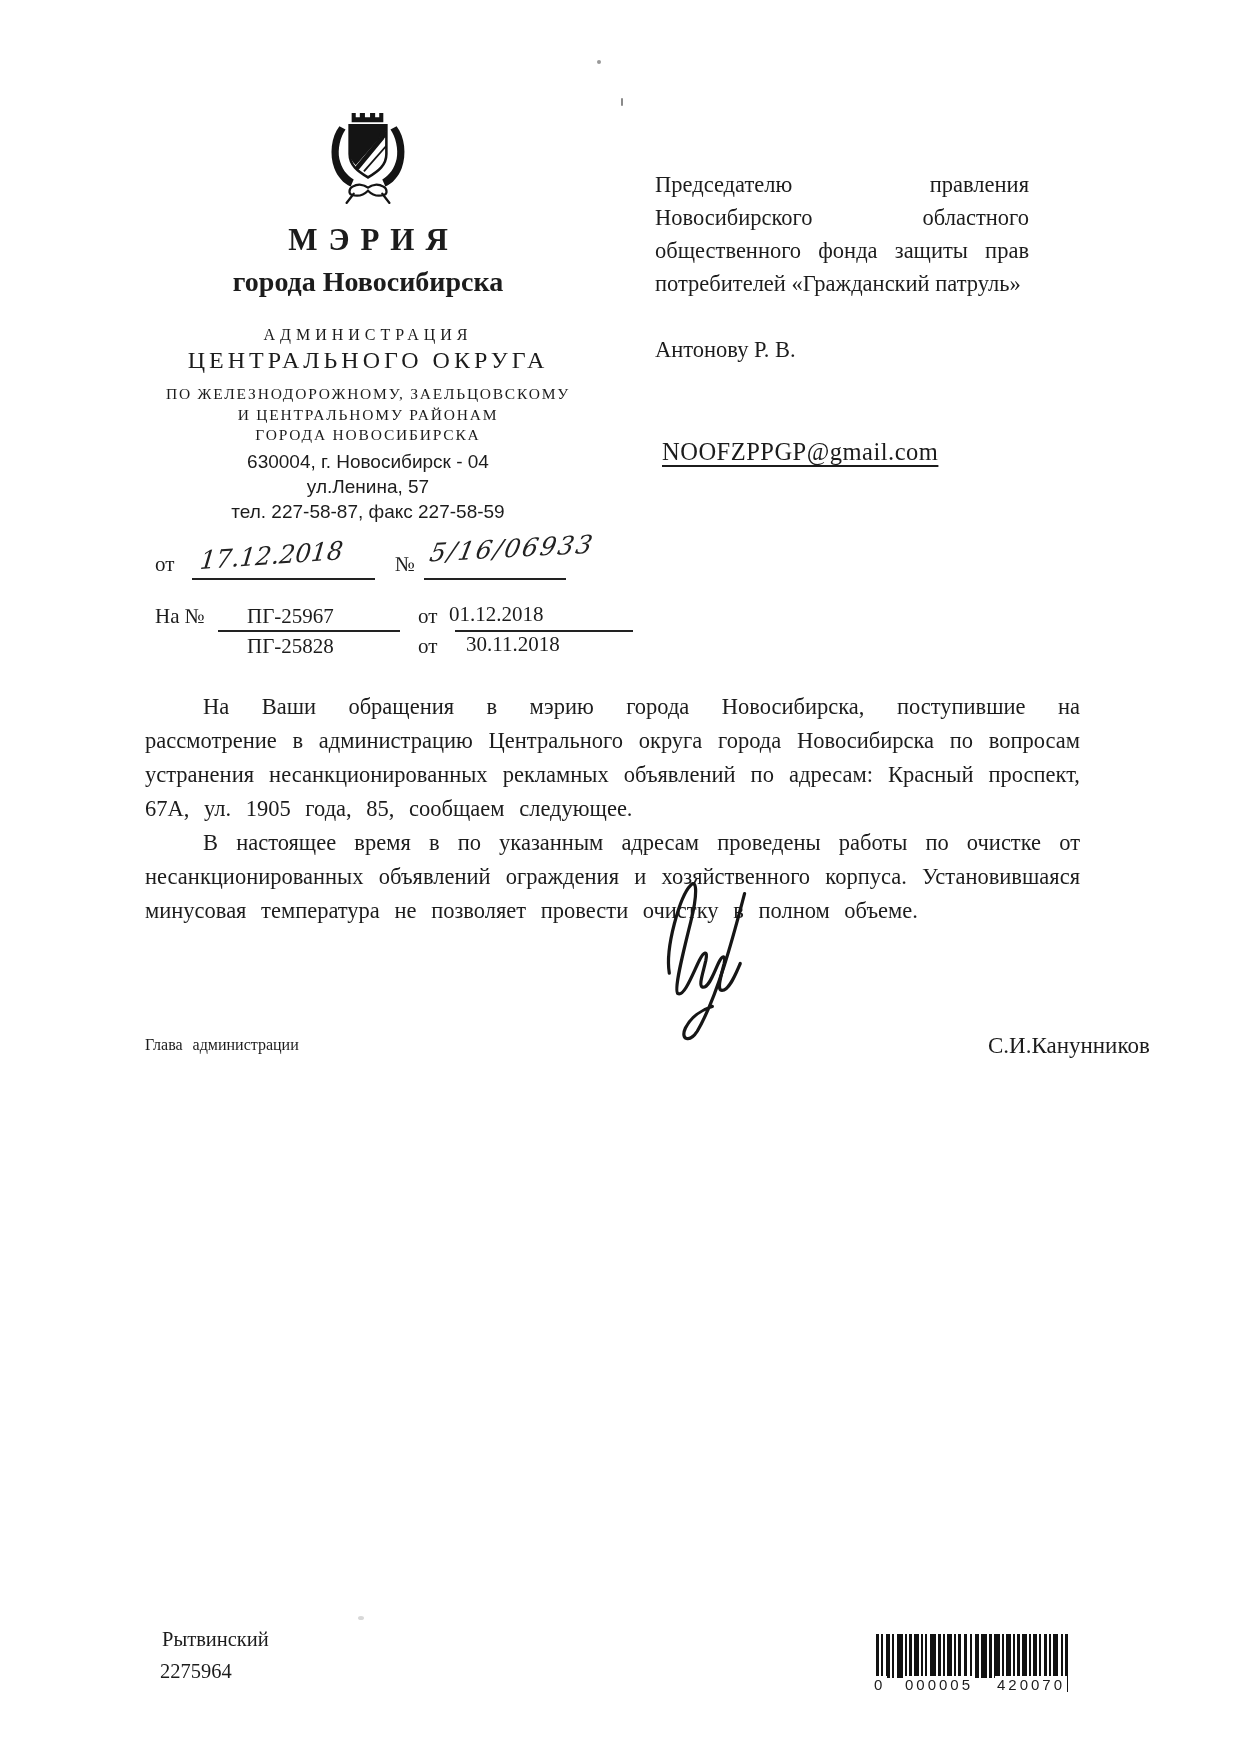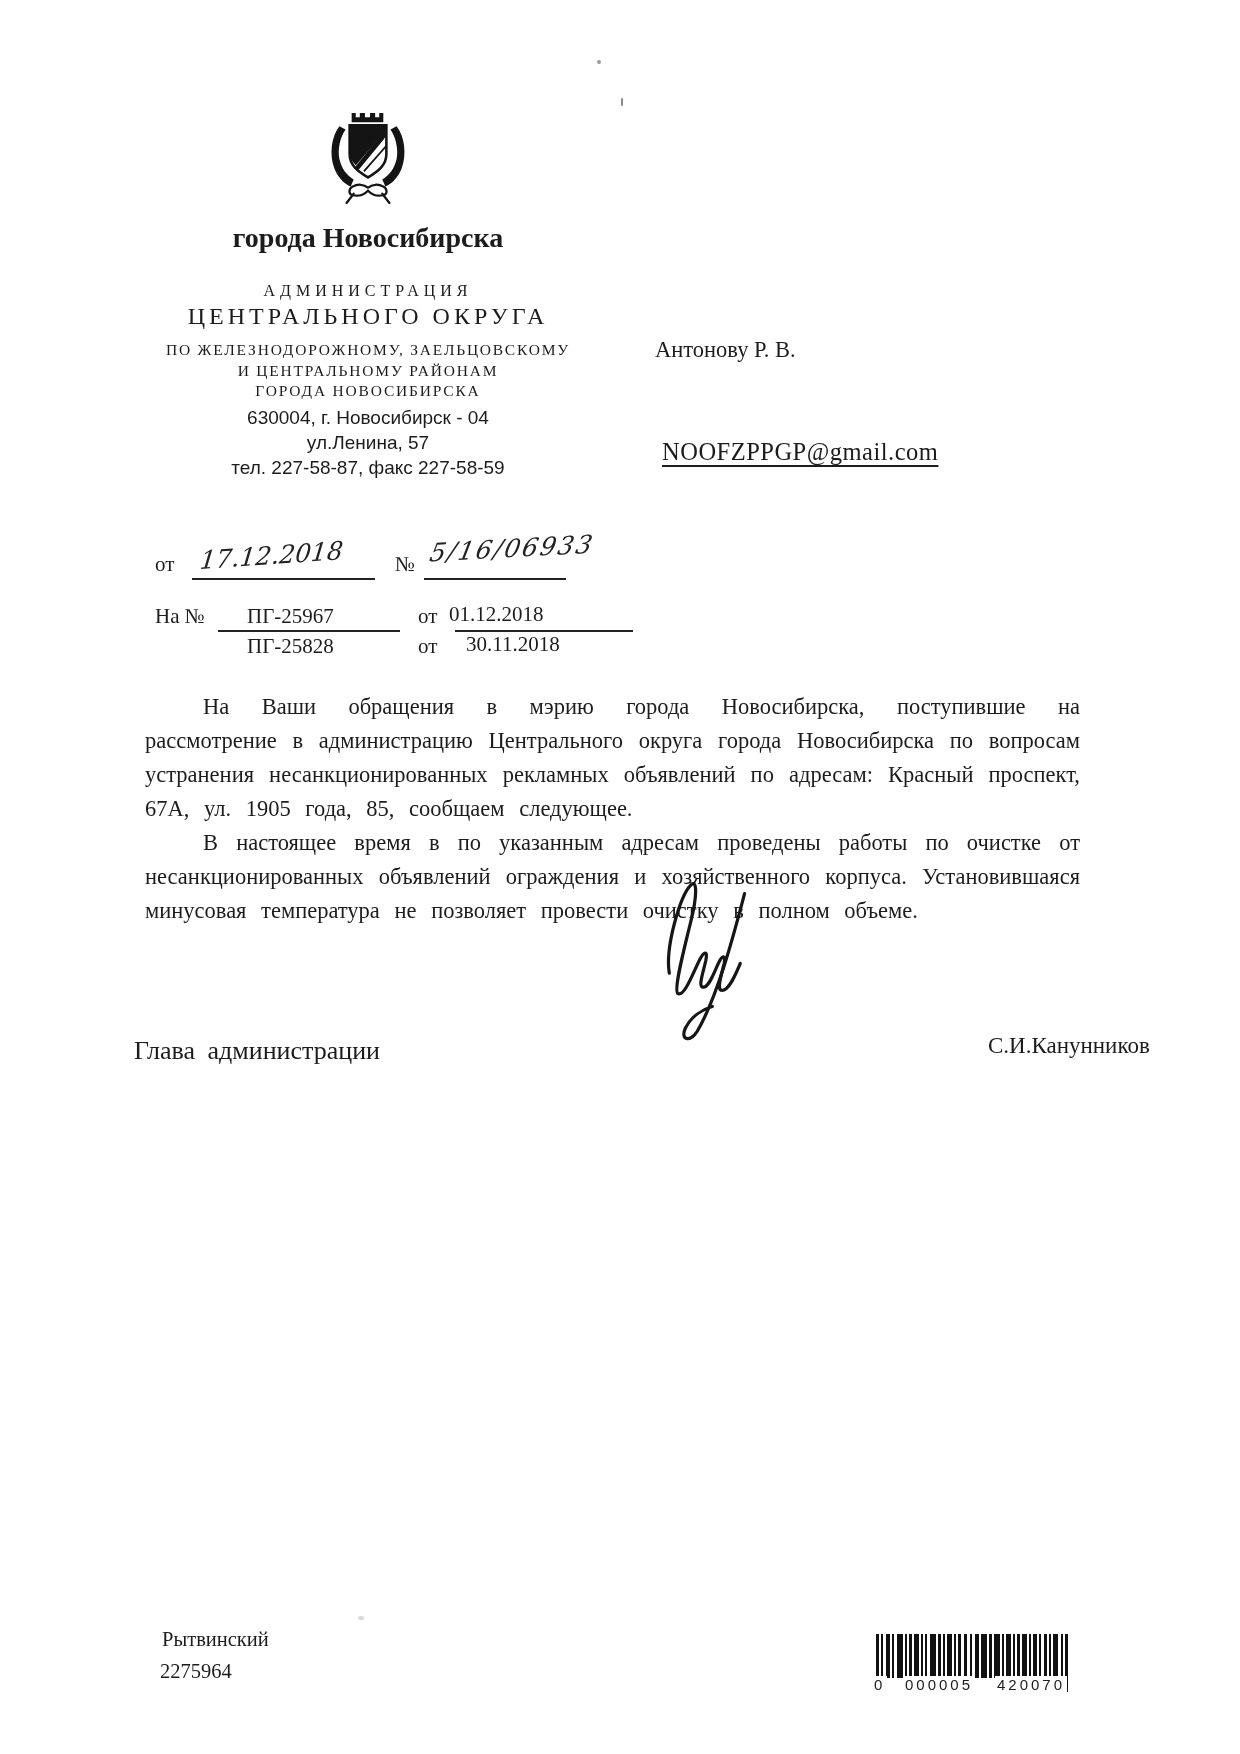--- a/index.html
+++ b/index.html
@@ -29,21 +29,21 @@
   .addr-block{position:absolute; left:655px; top:168px; width:374px;
     font-size:22.5px; line-height:33px; text-align:justify; hyphens:none;}
   .addr-name{position:absolute; left:655px; top:337px; font-size:22.5px;}
   .addr-email{position:absolute; left:662px; top:438px; font-size:24.5px;
     letter-spacing:0.5px; text-decoration:underline; text-underline-offset:5px;}
   
   .body-text{position:absolute; left:145px; top:690px; width:935px;
     font-size:22.5px; line-height:34px; text-align:justify; word-spacing:9px; hyphens:none;}
   .body-text p{margin:0; text-indent:58px;}
   
-  .sig-pos{position:absolute; left:134px; top:1036px; font-size:26px; word-spacing:6px;text-align:center;}
+  .sig-pos{position:absolute; left:145px; top:1036px; font-size:16px; word-spacing:6px;text-align:center;}
   .sig-name{position:absolute; left:988px; top:1033px; font-size:23px;}
   .autograph{position:absolute; left:628px; top:870px; width:160px; height:172px;}
   
   .exec-name{position:absolute; left:162px; top:1628px; font-size:20.5px;}
   .exec-phone{position:absolute; left:160px; top:1660px; font-size:20.5px;}
   .barcode{position:absolute; left:876px; top:1634px; width:198px; height:62px;}
   .bc-digit{position:absolute; top:1676px; font-family:"Liberation Sans", sans-serif;
     font-size:15px; letter-spacing:3px; background:#fff; padding:0 2px;}
   .bc-d0{left:872px;} .bc-d1{left:903px;} .bc-d2{left:995px;}
   
@@ -72,20 +72,21 @@
         <path d="M24 15 h36 v5 L30 54 c-4 -4 -6 -8 -6 -12 z" fill="#141414"></path>
 
         <path d="M32 56 L56 27" stroke="#141414" stroke-width="4.5" stroke-linecap="round"></path>
         <circle cx="57" cy="24" r="3.5" fill="#141414"></circle>
         <path d="M38 60 L60 35" stroke="#141414" stroke-width="1.8"></path>
 
         <path d="M42 79 c-4 4 -10 6 -16 4 c-3 -1 -3 -6 1 -8 c5 -3 11 -2 15 1 c4 -3 10 -4 15 -1 c4 2 4 7 1 8 c-6 2 -12 0 -16 -4 z" fill="none" stroke="#141414" stroke-width="2.2"></path>
         <path d="M28 82 l-7 9 M56 82 l7 9" stroke="#141414" stroke-width="2.2" stroke-linecap="round"></path>
       </svg>
     </div>
+    <div class="org1">МЭРИЯ</div>
     <div class="org2">города Новосибирска</div>
     <div class="dep1">АДМИНИСТРАЦИЯ</div>
     <div class="dep2">ЦЕНТРАЛЬНОГО ОКРУГА</div>
     <div class="dsmall">ПО ЖЕЛЕЗНОДОРОЖНОМУ, ЗАЕЛЬЦОВСКОМУ</div>
     <div class="dsmall">И ЦЕНТРАЛЬНОМУ РАЙОНАМ</div>
     <div class="dsmall">ГОРОДА НОВОСИБИРСКА</div>
     <div class="sansline sans-first">630004, г. Новосибирск - 04</div>
     <div class="sansline">ул.Ленина, 57</div>
     <div class="sansline">тел. 227-58-87, факс 227-58-59</div>
   </div>
@@ -100,20 +101,21 @@
   <div class="reflabel" style="left:155px; top:604px;">На №</div>
   <div class="refval" style="left:247px; top:604px;">ПГ-25967</div>
   <div class="refline" style="left:218px; top:630px; width:182px;"></div>
   <div class="refval" style="left:418px; top:604px;">от</div>
   <div class="refval" style="left:449px; top:602px;">01.12.2018</div>
   <div class="refline" style="left:455px; top:630px; width:178px;"></div>
   <div class="refval" style="left:247px; top:634px;">ПГ-25828</div>
   <div class="refval" style="left:418px; top:634px;">от</div>
   <div class="refval" style="left:466px; top:632px;">30.11.2018</div>
 
+  <div class="addr-block">Председателю правления Новосибирского областного общественного фонда защиты прав потребителей «Гражданский патруль»</div>
   <div class="addr-name">Антонову Р. В.</div>
   <div class="addr-email">NOOFZPPGP@gmail.com</div>
 
   <div class="body-text">
     <p>На Ваши обращения в мэрию города Новосибирска, поступившие на рассмотрение в администрацию Центрального округа города Новосибирска по вопросам устранения несанкционированных рекламных объявлений по адресам: Красный проспект, 67А, ул. 1905 года, 85, сообщаем следующее.</p>
     <p>В настоящее время в по указанным адресам проведены работы по очистке от несанкционированных объявлений ограждения и хозяйственного корпуса. Установившаяся минусовая температура не позволяет провести очистку в полном объеме.</p>
   </div>
 
   <div class="sig-pos">Глава администрации</div>
   <div class="autograph">

